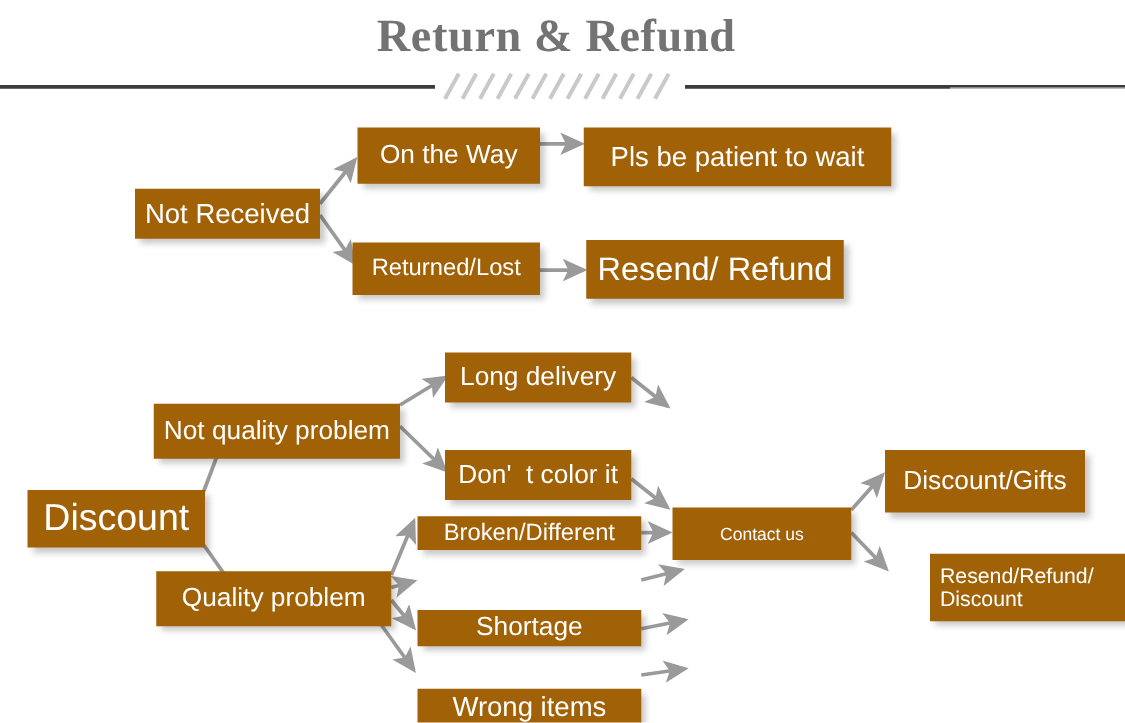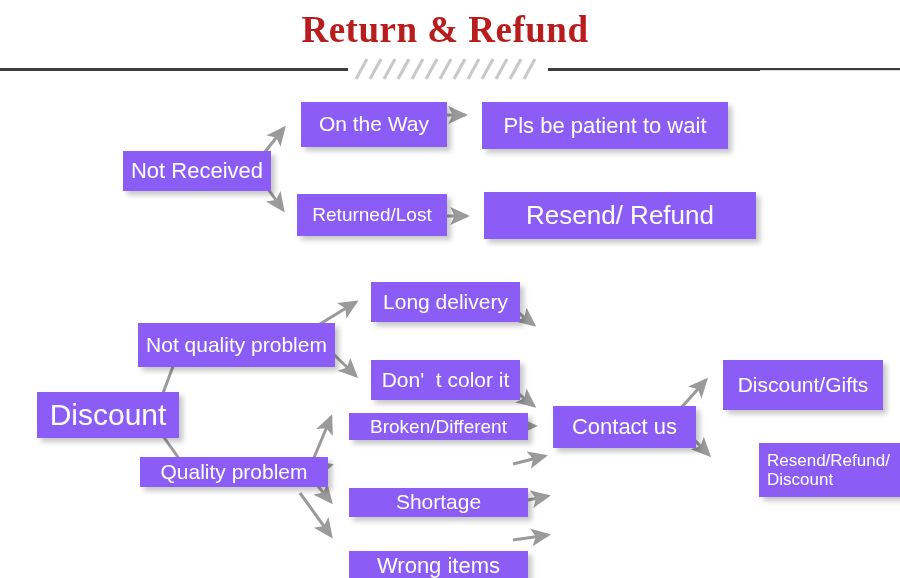--- a/index.html
+++ b/index.html
@@ -23,21 +23,21 @@
   }
   #page-title {
     position: absolute;
     left: 0; top: 8px;
     width: 890px;
     text-align: center;
     font-family: "Liberation Serif", serif;
     font-size: 37px;
     font-weight: bold;
     letter-spacing: 0.5px;
-    color: #b91c1c;
+    color: #737373;
     white-space: nowrap;
   }
   .rule {
     position: absolute;
     top: 68px;
     height: 3px;
     background: #3c3c3c;
   }
   #rule-left  { left: 0px;   width: 348px; }
   #rule-right { left: 548px; width: 352px; }
@@ -60,30 +60,29 @@
   }
   #connectors {
     position: absolute;
     left: 0; top: 0;
     width: 900px; height: 490px;
   }
 
   .node {
     position: absolute;
     box-sizing: border-box;
-    background: #8b5cf6;
+    background: #a16207;
     color: #ffffff;
     display: flex;
     align-items: center;
     justify-content: center;
     box-shadow: 4px 4px 5px rgba(0,0,0,0.22);
     line-height: 1.05;
     white-space: pre;
     overflow: visible;
-    margin-left: 15px;
   }
   .node.left-align {
     justify-content: flex-start;
     padding-left: 8px;
     white-space: pre-line;
     text-align: left;
     line-height: 1.12;
   }
 </style>
 </head>
@@ -168,39 +167,39 @@
   </svg>
 
   <div class="node" style="left:108px; top:63px; width:148px; height:40px; font-size:22px;">Not Received</div>
 
   <div class="node" style="left:286px; top:14px; width:146px; height:45px; font-size:21px;">On the Way</div>
 
   <div class="node" style="left:282px; top:106px; width:150px; height:42px; font-size:19px;">Returned/Lost</div>
 
   <div class="node" style="left:467px; top:14px; width:246px; height:47px; font-size:22px;">Pls be patient to wait</div>
 
-  <div class="node" style="left:469px; top:104px; width:272px; height:47px; font-size:26px;">Resend/ Refund</div>
+  <div class="node" style="left:469px; top:104px; width:206px; height:47px; font-size:26px;">Resend/ Refund</div>
 
   <div class="node" style="left:22px; top:304px; width:142px; height:46px; font-size:30px;">Discount</div>
 
   <div class="node" style="left:123px; top:235px; width:197px; height:44px; font-size:21px;">Not quality problem</div>
 
-  <div class="node" style="left:125px; top:369px; width:188px; height:30px; font-size:21px;">Quality problem</div>
+  <div class="node" style="left:125px; top:369px; width:188px; height:44px; font-size:21px;">Quality problem</div>
 
   <div class="node" style="left:356px; top:194px; width:149px; height:40px; font-size:21px;">Long delivery</div>
 
   <div class="node" style="left:356px; top:272px; width:149px; height:40px; font-size:21px;">Don'  t color it</div>
 
   <div class="node" style="left:334px; top:325px; width:179px; height:27px; font-size:19px;">Broken/Different</div>
 
 
   <div class="node" style="left:334px; top:400px; width:179px; height:29px; font-size:21px;">Shortage</div>
 
   <div class="node" style="left:334px; top:463px; width:179px; height:30px; font-size:22px;">Wrong items</div>
 
-  <div class="node" style="left:538px; top:318px; width:143px; height:42px; font-size:22px;">Contact us</div>
+  <div class="node" style="left:538px; top:318px; width:143px; height:42px; font-size:14px;">Contact us</div>
 
   <div class="node" style="left:708px; top:272px; width:160px; height:50px; font-size:21px;">Discount/Gifts</div>
 
   <div class="node left-align" style="left:744px; top:355px; width:158px; height:54px; font-size:17px;">Resend/Refund/
 Discount</div>
 
 </div>
 
 </body></html>

